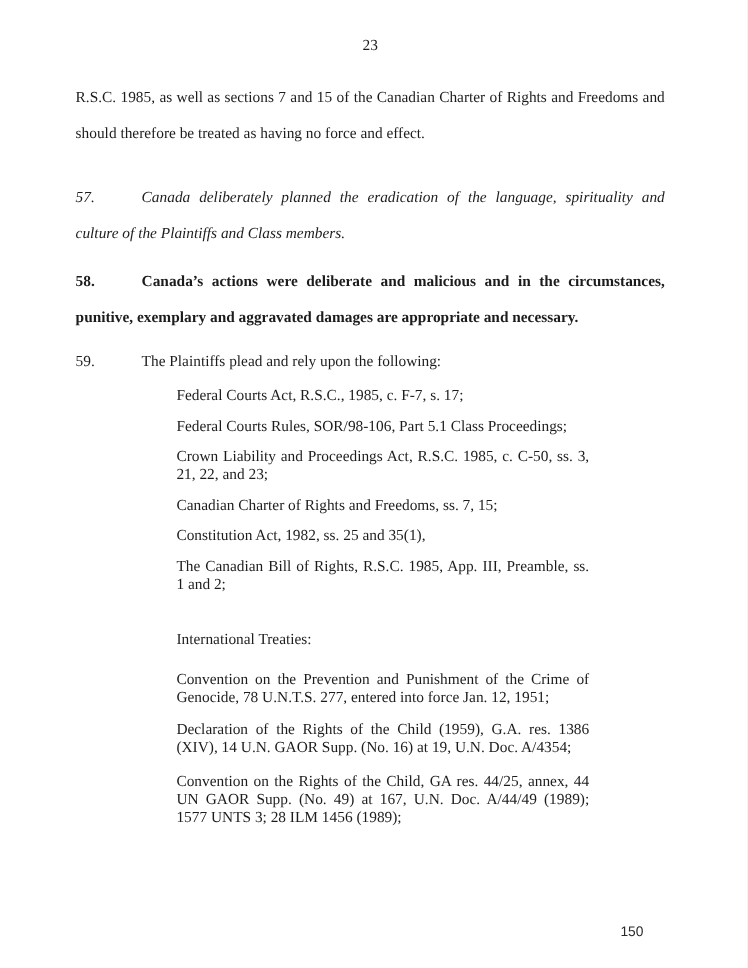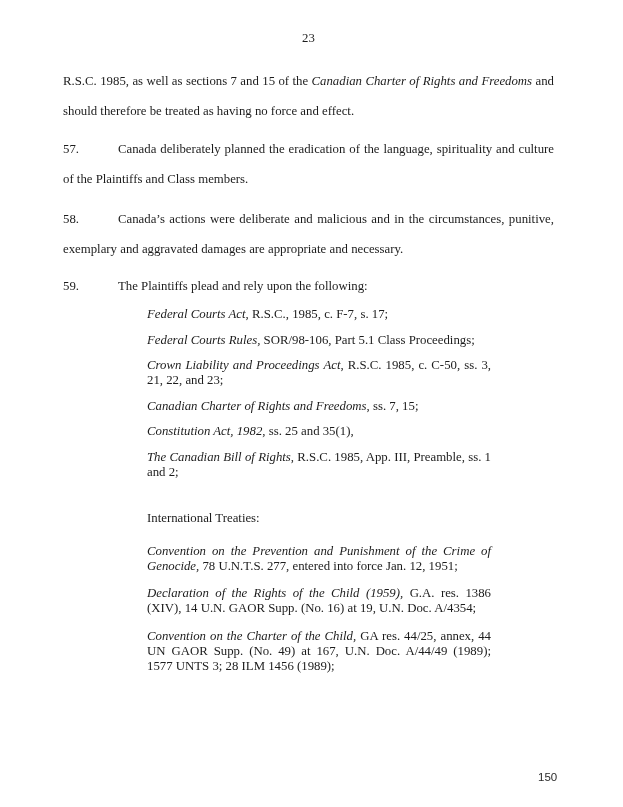--- a/index.html
+++ b/index.html
@@ -33,22 +33,22 @@
   .para {
     line-height: 30px;
     text-align: justify;
     text-align-last: left;
   }
   .para .pnum {
     display: inline-block;
     width: 55px;
   }
   .para-intro   { margin-top: 21px; }
-  .para-57      { margin-top: 8px; }
-  .para-58      { margin-top: 10px; }
+  .para-57      { margin-top: 23px; font-style: italic; }
+  .para-58      { margin-top: 10px; font-weight: bold; }
   .para-59      { margin-top: 7px; font-family: Liberation Serif, serif;  }
   .cite-list {
     margin-top: 6px;
   }
   .cite-item, .treaty-item {
     width: 344px;
     margin-left: 84px;
     line-height: 15px;
     text-align: justify;
     text-align-last: left;
@@ -58,24 +58,24 @@
     margin-left: 84px;
     margin-top: 31px;
     line-height: 15px;
   }
   .treaty-list {
     margin-top: 18px;
   }
   .treaty-item {
     margin-bottom: 12.5px;
   }
-  .it { font-style: italic; }
+  .it { }
   .page-num-bottom {
     position: absolute;
-    left: 538px;
+    left: 517px;
     top: 771px;
     font-family: "Liberation Sans", "DejaVu Sans", sans-serif;
     font-size: 11.5px;
     line-height: 13px;
     color: #2a2a2a;
   }
 </style>
 </head>
 <body>
 
@@ -99,20 +99,20 @@
         <div class="cite-item"><span class="it">Canadian Charter of Rights and Freedoms</span><span>, ss. 7, 15;</span></div>
         <div class="cite-item"><span class="it">Constitution Act, 1982</span><span>, ss. 25 and 35(1),</span></div>
         <div class="cite-item"><span class="it">The Canadian Bill of Rights</span><span>, R.S.C. 1985, App. III, Preamble, ss. 1 and 2;</span></div>
       </div>
 
     <div class="treaties-heading">International Treaties:</div>
 
     <div class="treaty-list" id="treaties">
         <div class="treaty-item"><span class="it">Convention on the Prevention and Punishment of the Crime of Genocide,</span><span> 78 U.N.T.S. 277, entered into force Jan. 12, 1951;</span></div>
         <div class="treaty-item"><span class="it">Declaration of the Rights of the Child (1959),</span><span> G.A. res. 1386 (XIV), 14 U.N. GAOR Supp. (No. 16) at 19, U.N. Doc. A/4354;</span></div>
-        <div class="treaty-item"><span class="it">Convention on the Charter of the Child,</span><span> GA res. 44/25, annex, 44 UN GAOR Supp. (No. 49) at 167, U.N. Doc. A/44/49 (1989); 1577 UNTS 3; 28 ILM 1456 (1989);</span></div>
+        <div class="treaty-item"><span class="it">Convention on the Rights of the Child,</span><span> GA res. 44/25, annex, 44 UN GAOR Supp. (No. 49) at 167, U.N. Doc. A/44/49 (1989); 1577 UNTS 3; 28 ILM 1456 (1989);</span></div>
       </div>
 
   </div>
 
   <div class="page-num-bottom">150</div>
 
 </div>
 
 </body></html>

